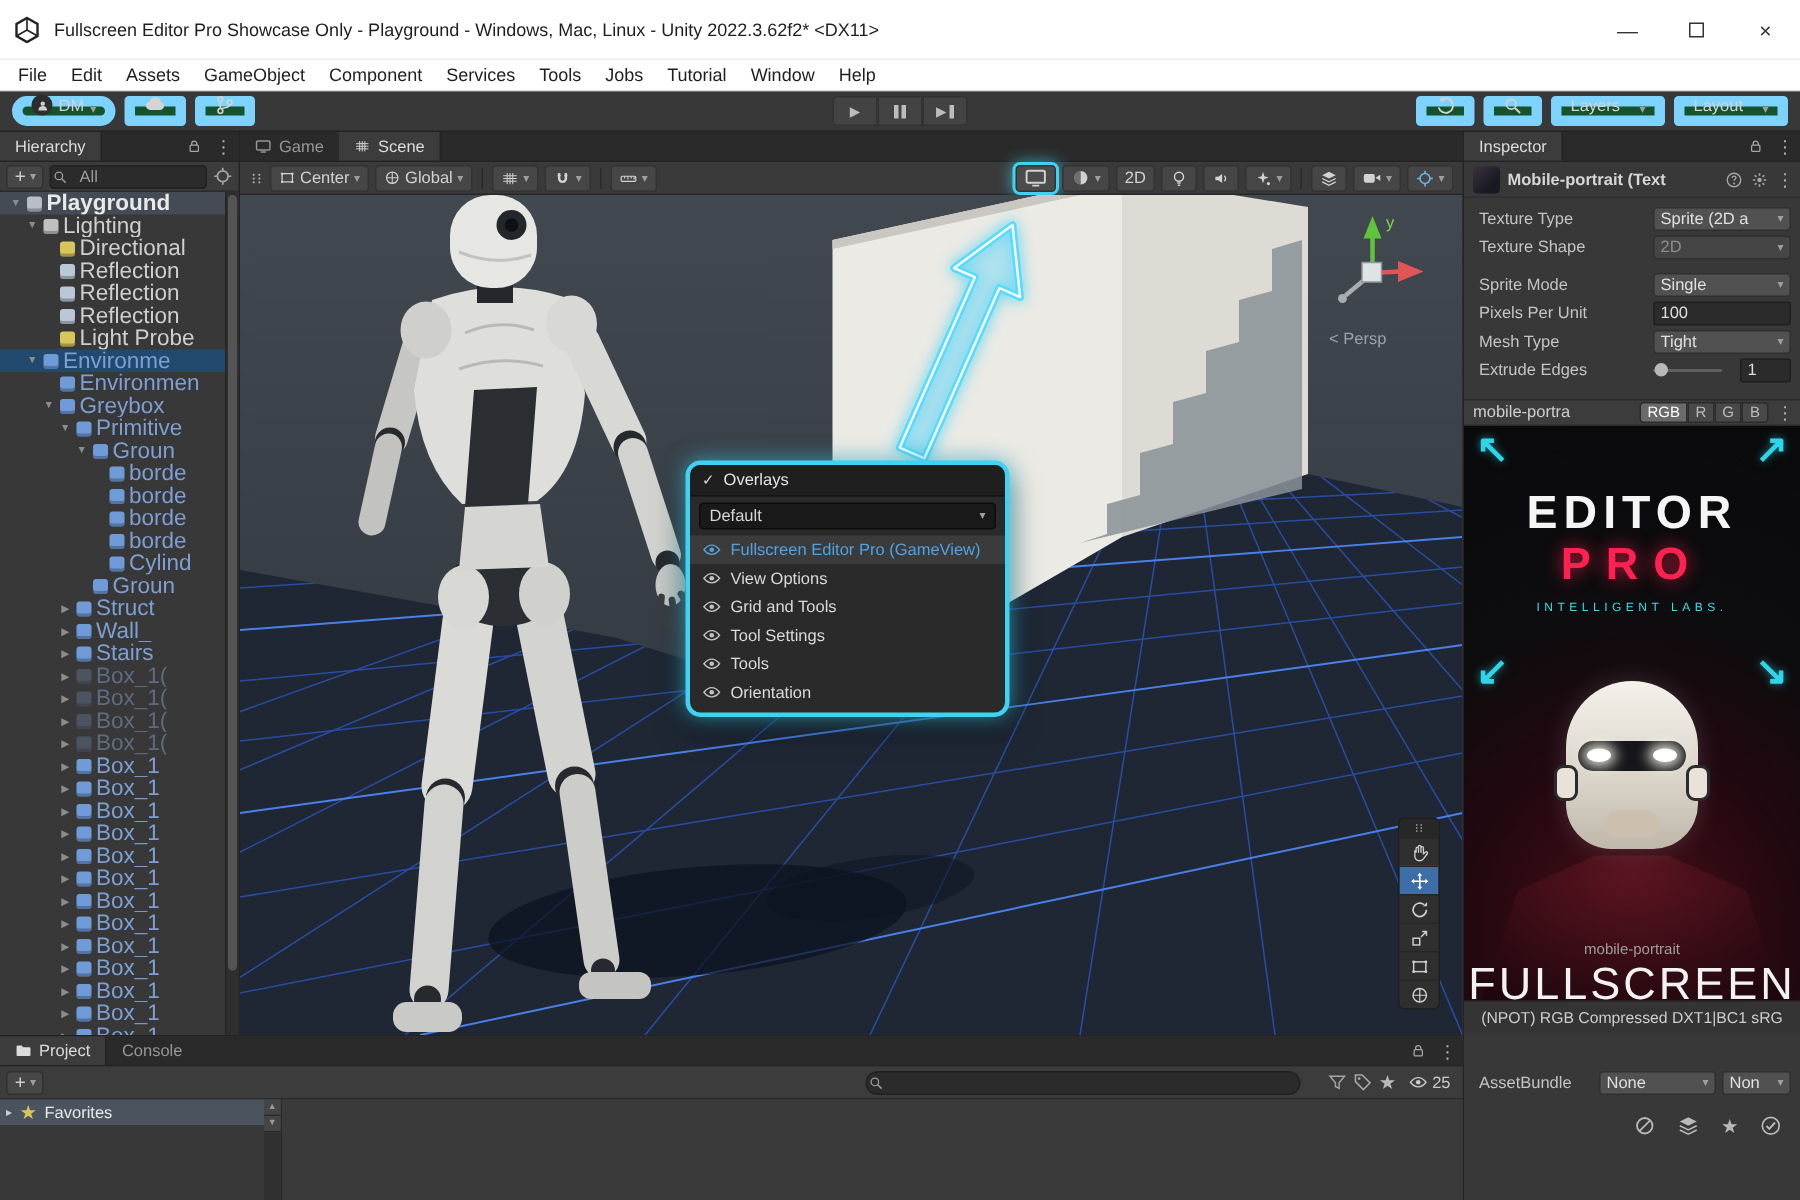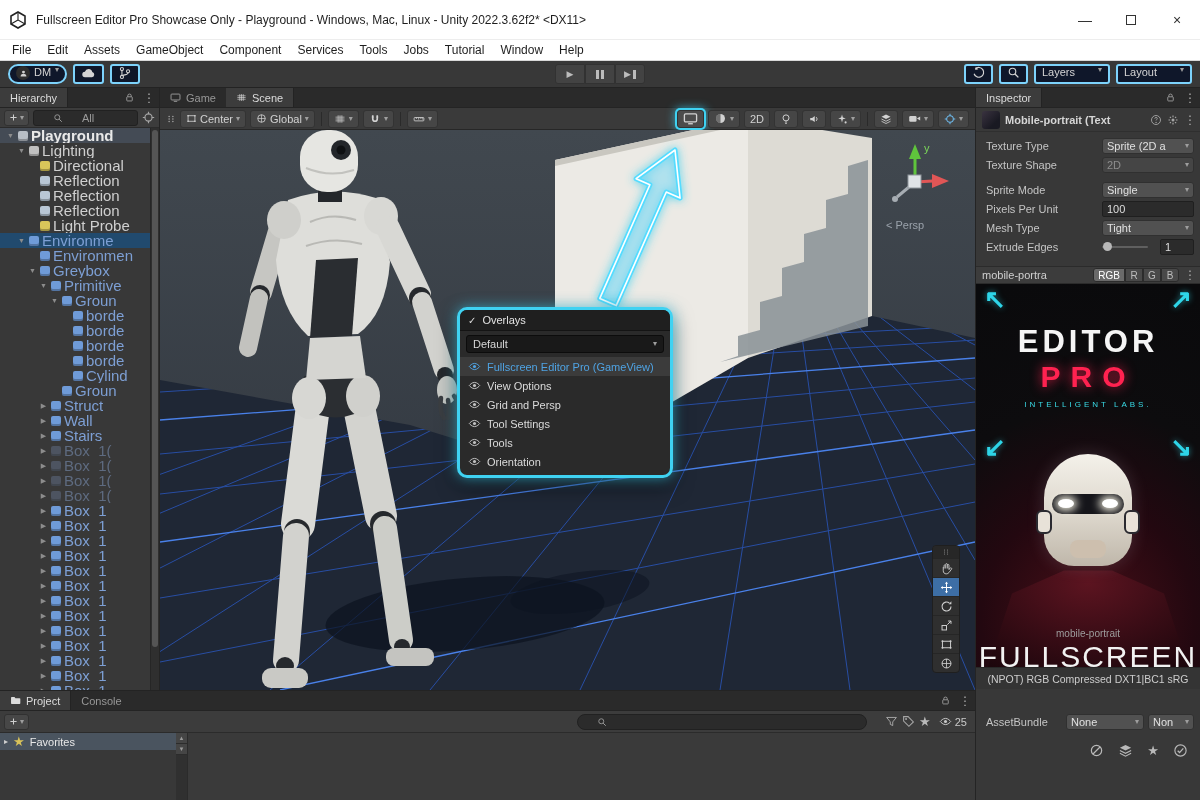--- a/index.html
+++ b/index.html
@@ -16,40 +16,40 @@
 .tb-logo{margin:0 9px 0 9px;display:flex}
 .tb-title{font-size:12px;color:#1e1e1e;white-space:nowrap;overflow:hidden}
 .tb-controls{margin-left:auto;display:flex;height:100%}
 .tb-btn{width:46px;height:100%;display:flex;align-items:center;justify-content:center;font-size:14px;color:#333}
 .maxbox{width:10px;height:10px;border:1px solid #333}
 .menubar{position:absolute;left:0;top:40px;width:1200px;height:21px;background:#fff;display:flex;align-items:center;padding-left:4px;border-bottom:1px solid #d9d9d9}
 .menu-item{padding:2px 8px;font-size:12px;color:#1e1e1e}
 
 
 .toolbar{position:absolute;left:0;top:61px;width:1200px;height:27px;background:#383838;border-bottom:1px solid #232323;display:flex;align-items:center;gap:6px;padding:0 8px}
-.tbtn{height:20px;background:#0f172a;border:2px solid #7dd3fc;border-radius:3px;display:flex;align-items:flex-start;gap:4px;padding:0 6px;color:#d4d4d4}
+.tbtn{height:20px;background:#14532d;border:7px solid #7dd3fc;border-radius:3px;display:flex;align-items:flex-end;gap:4px;padding:0 6px;color:#d4d4d4}
 .tbtn.pill{border-radius:10px}
 .avatar{width:14px;height:14px;border-radius:50%;background:#2d2d2d;display:flex;align-items:center;justify-content:center;color:#cfcfcf}
 .play-cluster{position:absolute;left:50%;top:3px;transform:translateX(-50%);display:flex}
 .pbtn{width:30px;height:20px;background:#434343;border:1px solid #323232;display:flex;align-items:center;justify-content:center;color:#bcbcbc;gap:2px}
 .pbtn:first-child{border-radius:3px 0 0 3px}
 .pbtn:last-child{border-radius:0 3px 3px 0}
 .pbtn .tri{font-size:9px;line-height:1}
 .pbtn .bar{width:3px;height:9px;background:#bcbcbc;display:inline-block}
 .tb-right{margin-left:auto;display:flex;gap:6px;align-items:center}
 .dd-btn{width:76px;justify-content:space-between}
 
 
 .tabstrip{height:20px;background:#2a2a2a;display:flex;align-items:stretch;border-bottom:1px solid #242424}
 .tab{padding:0 10px;display:flex;align-items:center;gap:5px;color:#979797;font-size:11px}
 .tab.active{background:#3c3c3c;color:#dcdcdc;border-right:1px solid #232323}
 .strip-end{margin-left:auto;display:flex;align-items:center;gap:8px;padding-right:6px;color:#a8a8a8}
 .panel-toolbar{height:20px;background:#3c3c3c;border-bottom:1px solid #2b2b2b;display:flex;align-items:center;gap:4px;padding:0 4px}
 .mini-btn{height:16px;display:flex;align-items:center;gap:2px;background:#474747;border:1px solid #313131;border-radius:3px;padding:0 4px;color:#cfcfcf}
-.searchbox{display:flex;align-items:center;gap:19px;background:#2b2b2b;border:1px solid #212121;border-radius:3px;height:16px;padding:0 19px;color:#9b9b9b;flex:1;overflow:hidden}
+.searchbox{display:flex;align-items:center;gap:8px;background:#2b2b2b;border:1px solid #212121;border-radius:3px;height:16px;padding:0 1px;color:#9b9b9b;flex:1;overflow:hidden}
 .searchbox.wide{flex:none;width:290px;border-radius:8px;margin-right:14px}
 .dim{color:#a6a6a6}
 
 
 .hierarchy{position:absolute;left:0;top:88px;width:160px;height:602px;background:#383838;border-right:1px solid #242424;overflow:hidden}
 .h-tree{position:relative;height:562px;overflow:hidden}
 .h-row{height:15px;display:flex;align-items:center;gap:3px;padding-left:calc(6px + var(--ind,0)*11px);color:#cfcfcf;white-space:nowrap;overflow:hidden}
 .h-caret{width:9px;font-size:7px;color:#8c8c8c;flex:none;text-align:center}
 .h-ico{width:10px;height:10px;flex:none;border-radius:2px;background:var(--ic,#9a9a9a);box-shadow:inset 0 -2px 0 rgba(0,0,0,.25)}
 .h-label{font-size:15px;overflow:hidden}
@@ -879,21 +879,21 @@
               <use href="#i-eye"></use>
             </svg>
 
             <span>View Options</span>
           </div>
           <div class="ov-row icon-eye">
             <svg class="ic eye" width="13" height="13">
               <use href="#i-eye"></use>
             </svg>
 
-            <span>Grid and Persp</span>
+            <span>Grid and Tools</span>
           </div>
           <div class="ov-row icon-eye">
             <svg class="ic eye" width="13" height="13">
               <use href="#i-eye"></use>
             </svg>
 
             <span>Tool Settings</span>
           </div>
           <div class="ov-row icon-eye">
             <svg class="ic eye" width="13" height="13">

